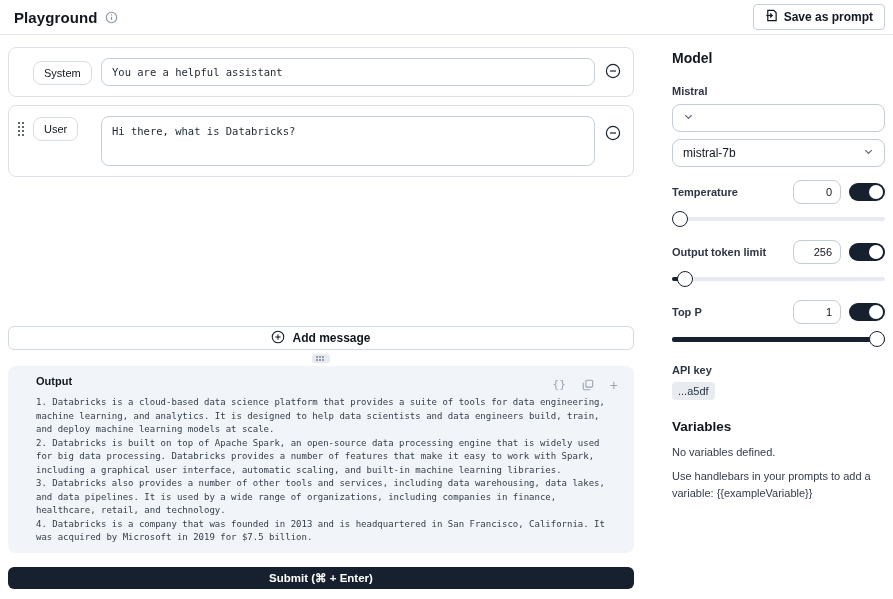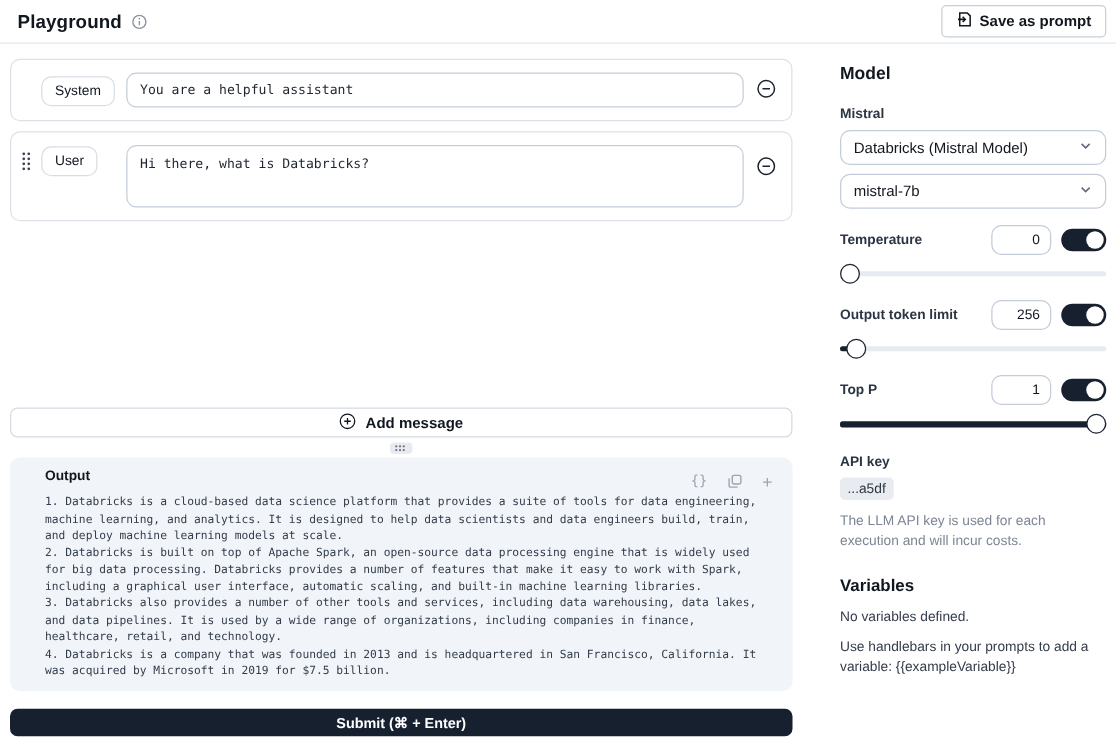--- a/index.html
+++ b/index.html
@@ -215,21 +215,20 @@
       </div>
 
       <button class="submit-btn">Submit (⌘ + Enter)</button>
     </div>
 
     <div class="sidebar">
       <div class="sb-heading">Model</div>
 
       <div class="sb-label provider-label">Mistral</div>
       <div class="select">
-        <span class="sel-val">Databricks (Mistral Model)</span>
         <span>
           <svg width="11" height="11" viewBox="0 0 12 12" fill="none" stroke="currentColor" stroke-width="1.4">
             <path d="M2.5 4.5 6 8l3.5-3.5"></path>
           </svg>
         </span>
       </div>
 
       <div class="select">
         <span class="sel-val">mistral-7b</span>
         <span>
@@ -275,21 +274,20 @@
           </span>
       </div>
       <div class="param-slider">
         <div class="track dark-full"></div>
         <div class="thumb" style="right:0;"></div>
       </div>
 
       
       <div class="sb-label apikey-label">API key</div>
       <span class="apikey-chip">...a5df</span>
-      <div class="apikey-help">The LLM API key is used for each execution and will incur costs.</div>
 
       
       <div class="sb-heading vars-heading">Variables</div>
       <div class="vars-empty">No variables defined.</div>
       <div class="vars-help">Use handlebars in your prompts to add a variable: {{exampleVariable}}</div>
     </div>
 
   </div>
 </div>
 

